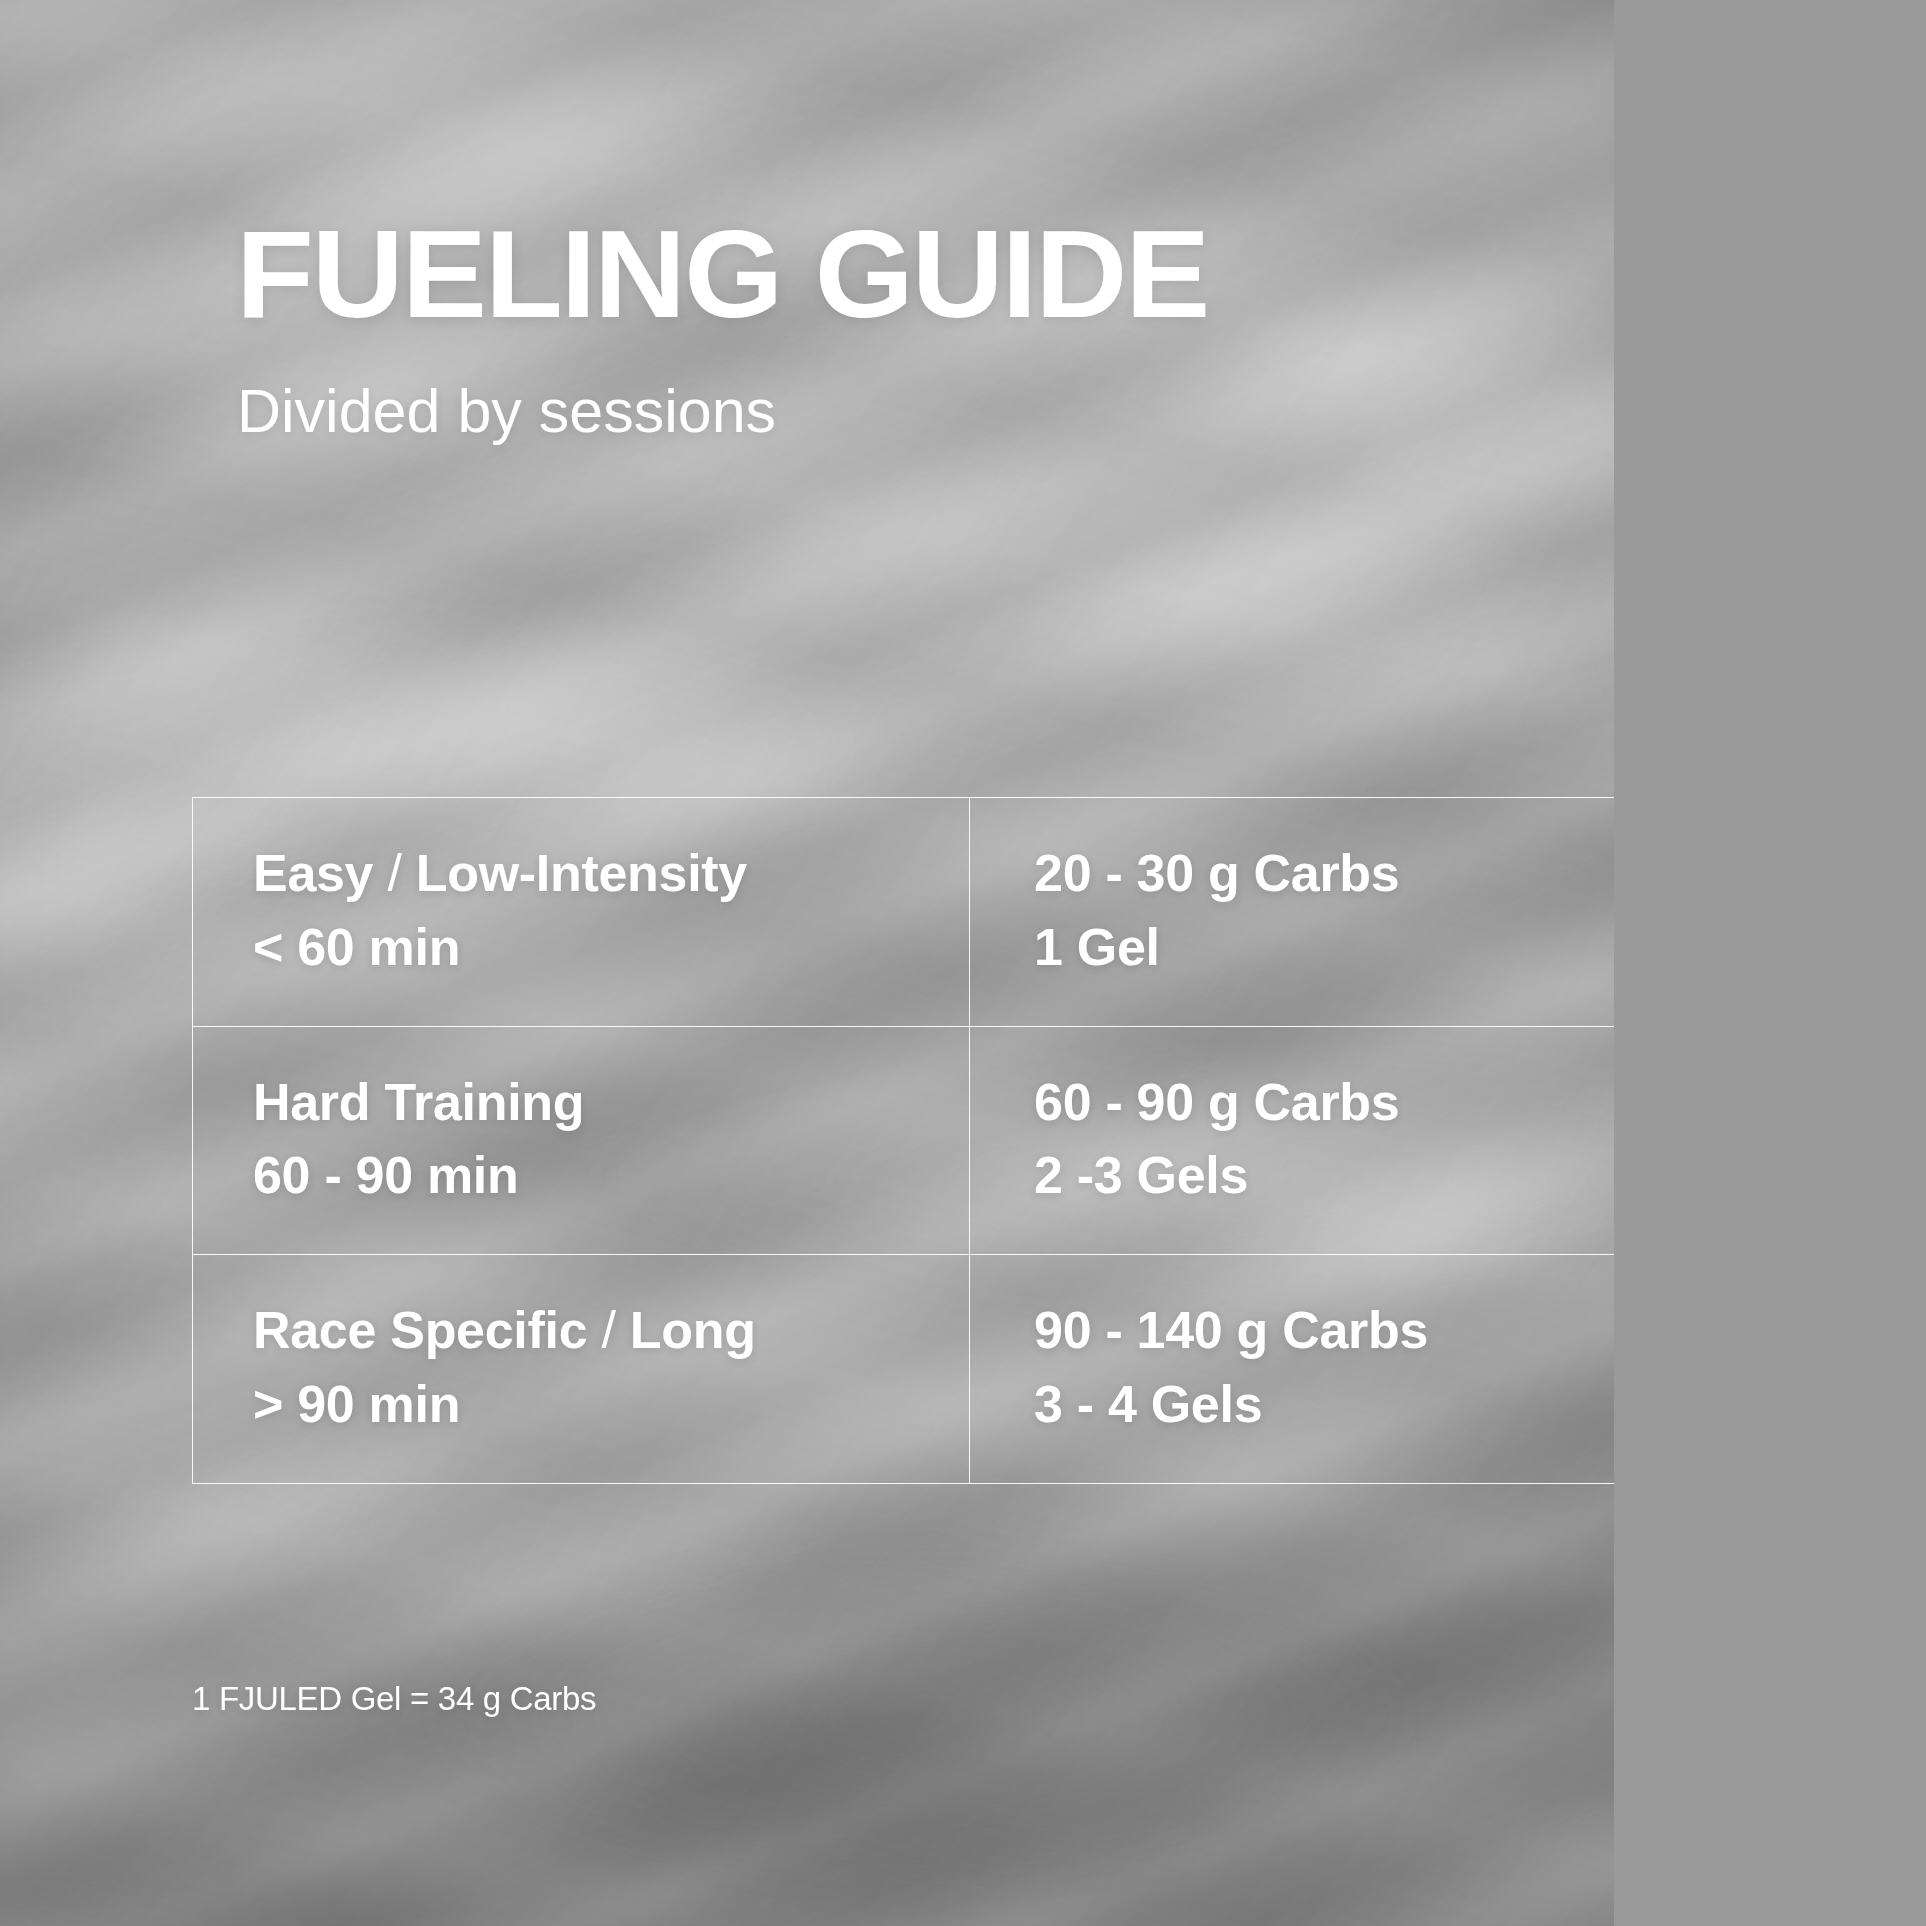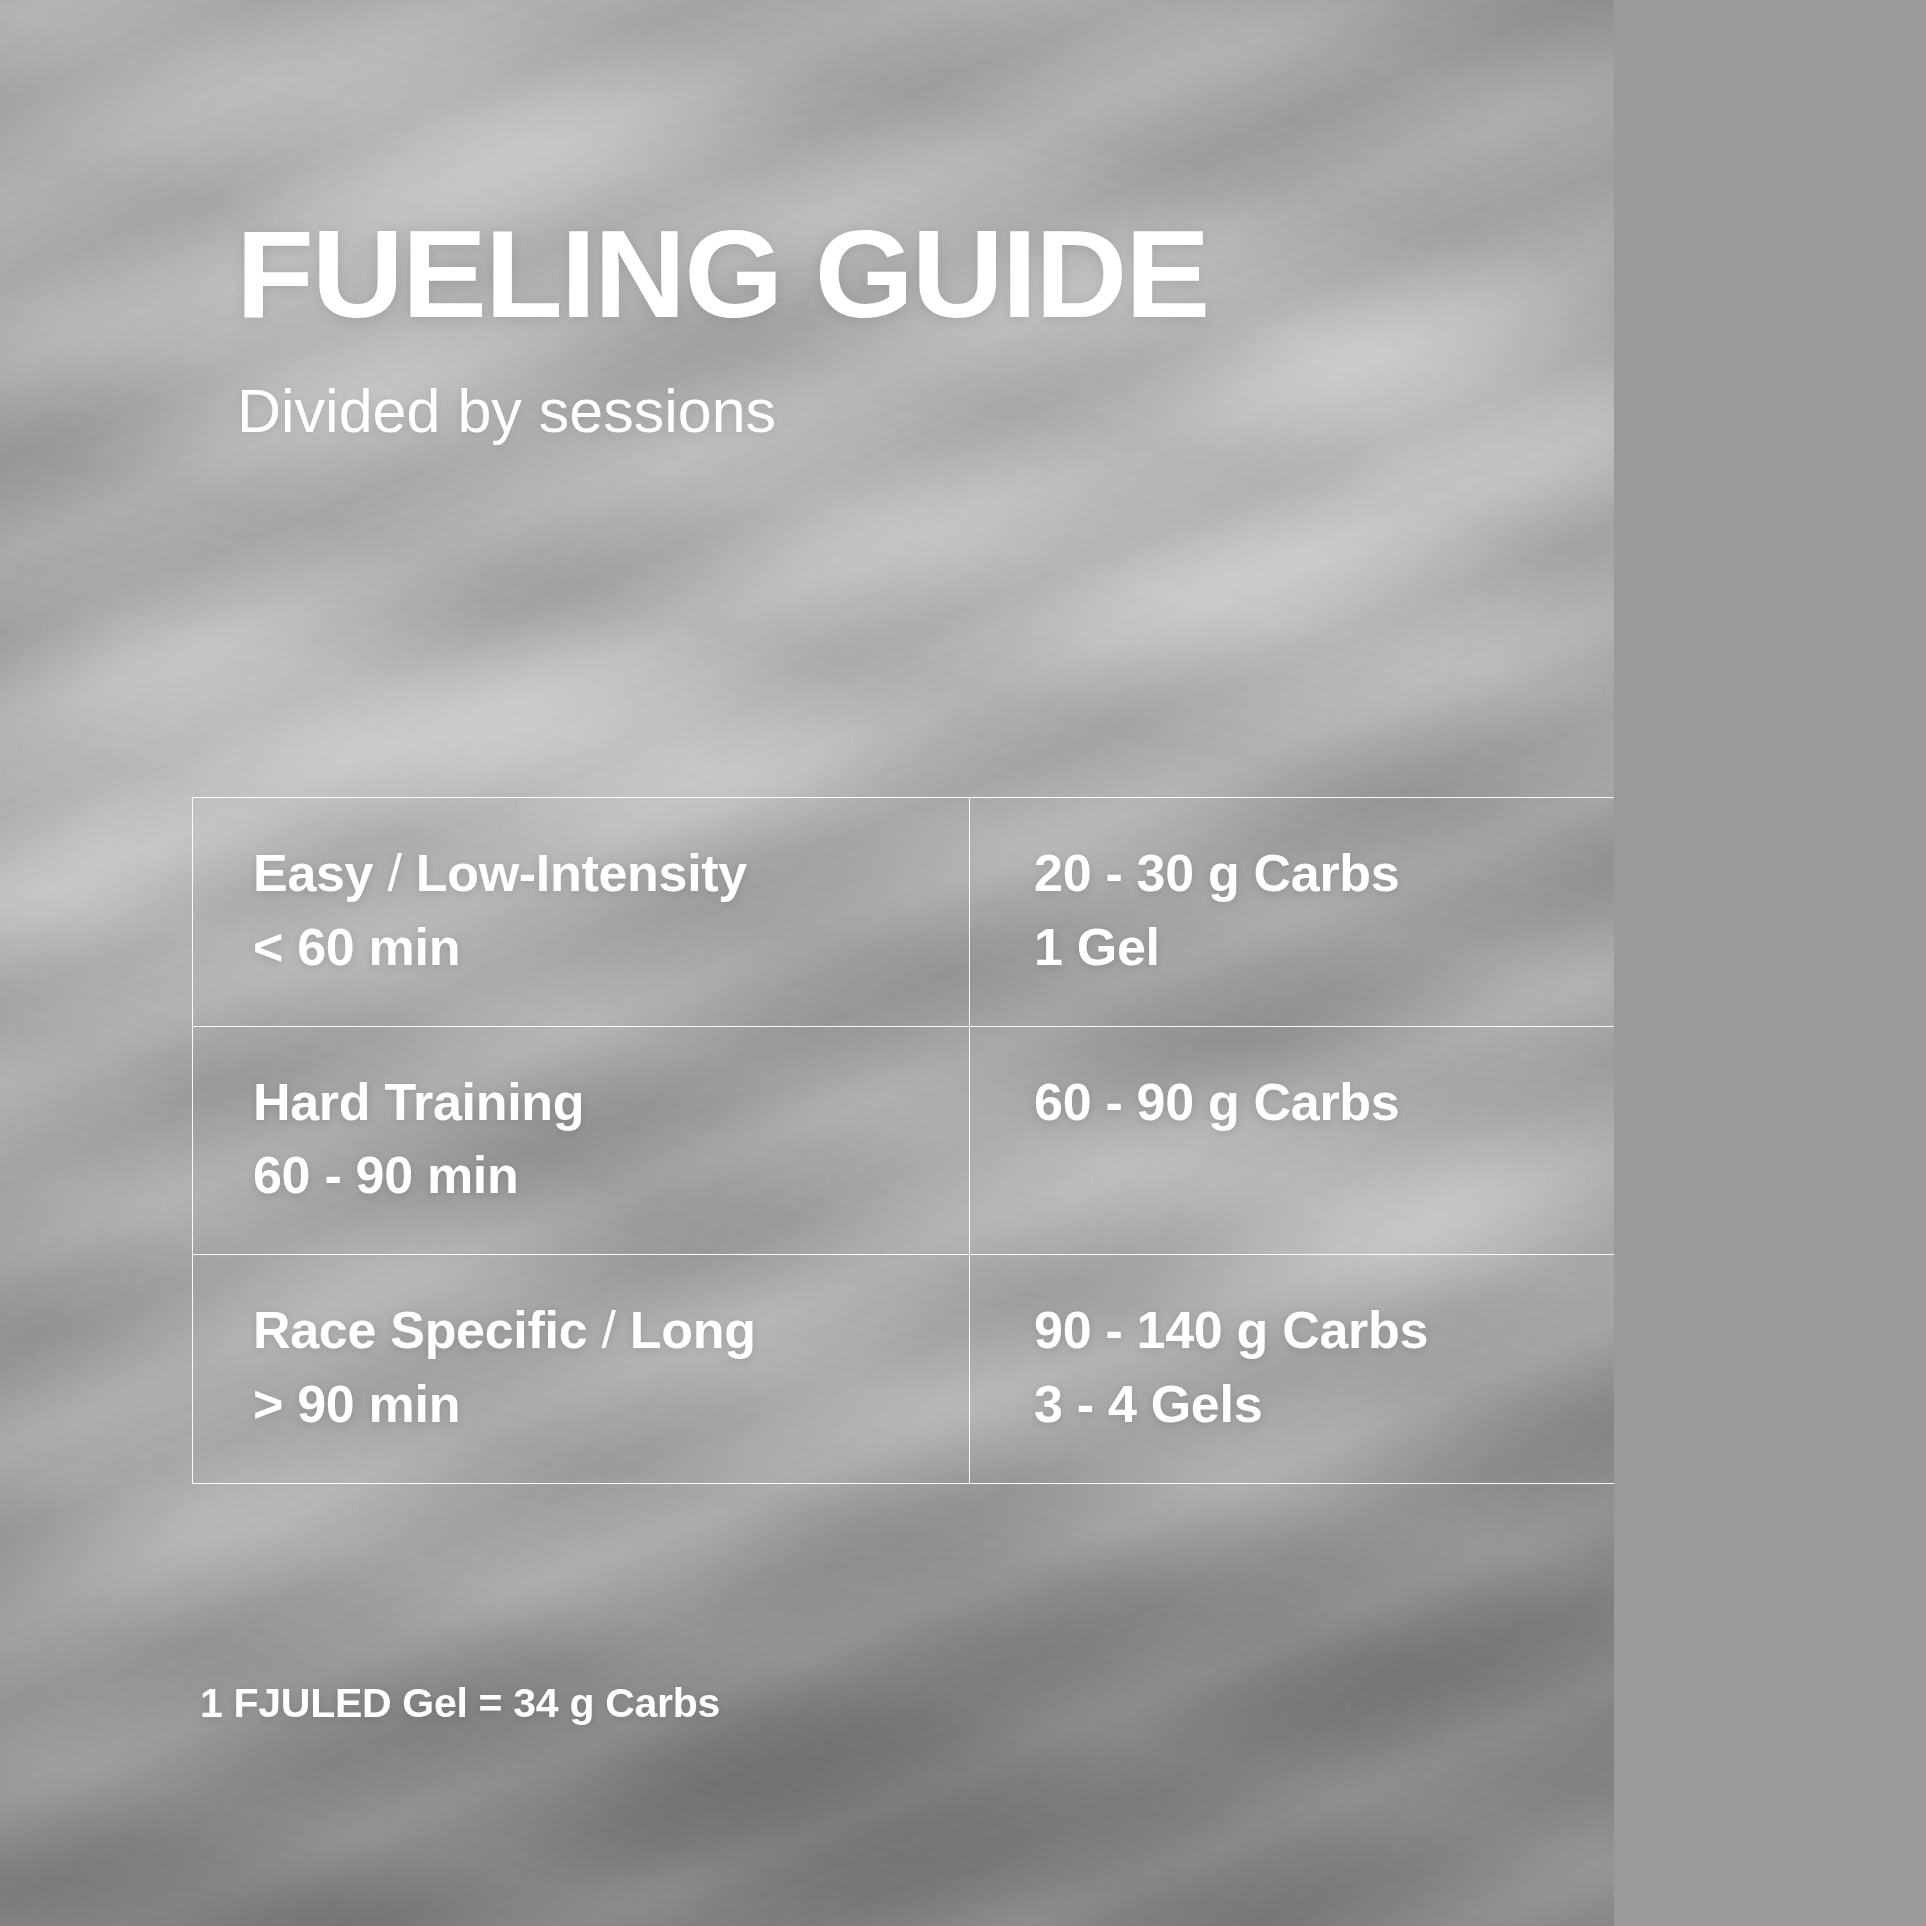--- a/index.html
+++ b/index.html
@@ -156,24 +156,24 @@
   .cell .line {
     display: block;
     white-space: nowrap;
   }
   .slash {
     font-weight: 300;
   }
 
   .footnote {
     position: absolute;
-    left: 200px;
+    left: 192px;
     top: 1680px;
-    font-size: 41px;
-    font-weight: 700;
+    font-size: 33px;
+    font-weight: 400;
     color: #ffffff;
     letter-spacing: -0.3px;
     white-space: nowrap;
     text-shadow: 0 1.5px 9px rgba(0,0,0,0.12);
   }
 </style>
 </head>
 <body>
 
 <div id="poster">
@@ -209,20 +209,21 @@
         <div class="cell left">
           <span class="line">
             <span>Hard Training</span>
             
             
           </span>
           <span class="line">60 - 90 min</span>
         </div>
         <div class="cell right">
           <span class="line">60 - 90 g Carbs</span>
+          <span class="line">2 -3 Gels</span>
         </div>
       </div>
 
       <div class="row">
         <div class="cell left">
           <span class="line">
             <span>Race Specific</span>
             <span class="slash">/</span>
             <span>Long</span>
           </span>

